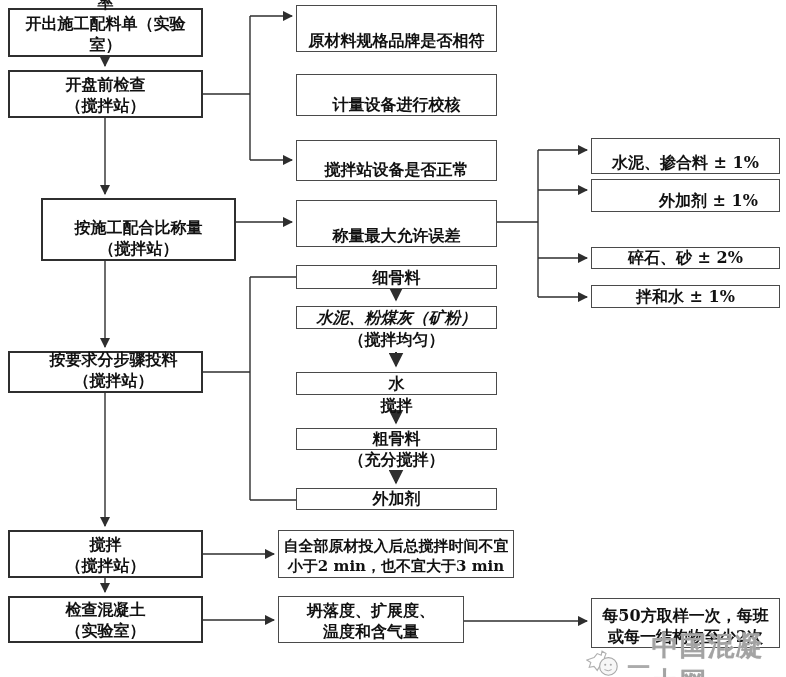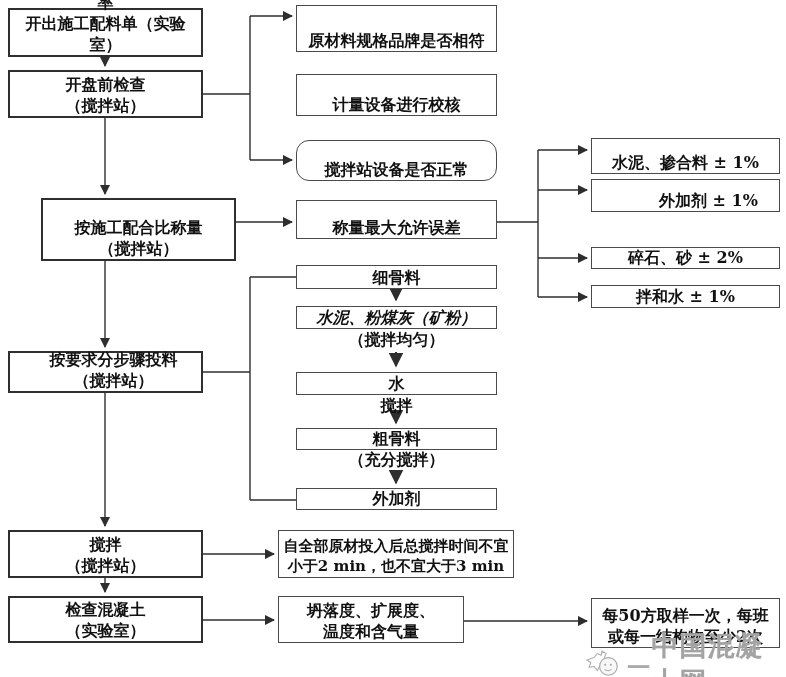--- a/index.html
+++ b/index.html
@@ -22,22 +22,22 @@
   
   #b1{left:8px;top:8px;width:195px;height:49px;}
   #b2{left:8px;top:70px;width:195px;height:48px;}
   #b3{left:8px;top:198px;width:195px;height:63px;margin-left:33px;}
   #b4{left:8px;top:351px;width:195px;height:42px;padding-left:16px;}
   #b5{left:8px;top:530px;width:195px;height:48px;}
   #b6{left:8px;top:596px;width:195px;height:47px;}
   
   #m1{left:296px;top:5px;width:201px;height:47px;}
   #m2{left:296px;top:74px;width:201px;height:42px;}
-  #m3{left:296px;top:140px;width:201px;height:41px;border-radius:13px;}
-  #m4{left:296px;top:200px;width:201px;height:39px;}
+  #m3{left:296px;top:140px;width:201px;height:41px;}
+  #m4{left:296px;top:200px;width:201px;height:47px;}
   #m5{left:296px;top:265px;width:201px;height:24px;}
   #m6{left:296px;top:306px;width:201px;height:23px;font-style:italic;}
   #m7{left:296px;top:372px;width:201px;height:23px;}
   #m8{left:296px;top:428px;width:201px;height:22px;}
   #m9{left:296px;top:488px;width:201px;height:22px;}
   #m10{left:278px;top:530px;width:236px;height:48px;font-size:15px;}
   #m11{left:278px;top:596px;width:186px;height:47px;}
   
   #r1{left:591px;top:138px;width:189px;height:36px;}
   #r2{left:591px;top:179px;width:189px;height:33px;padding-left:46px;}

